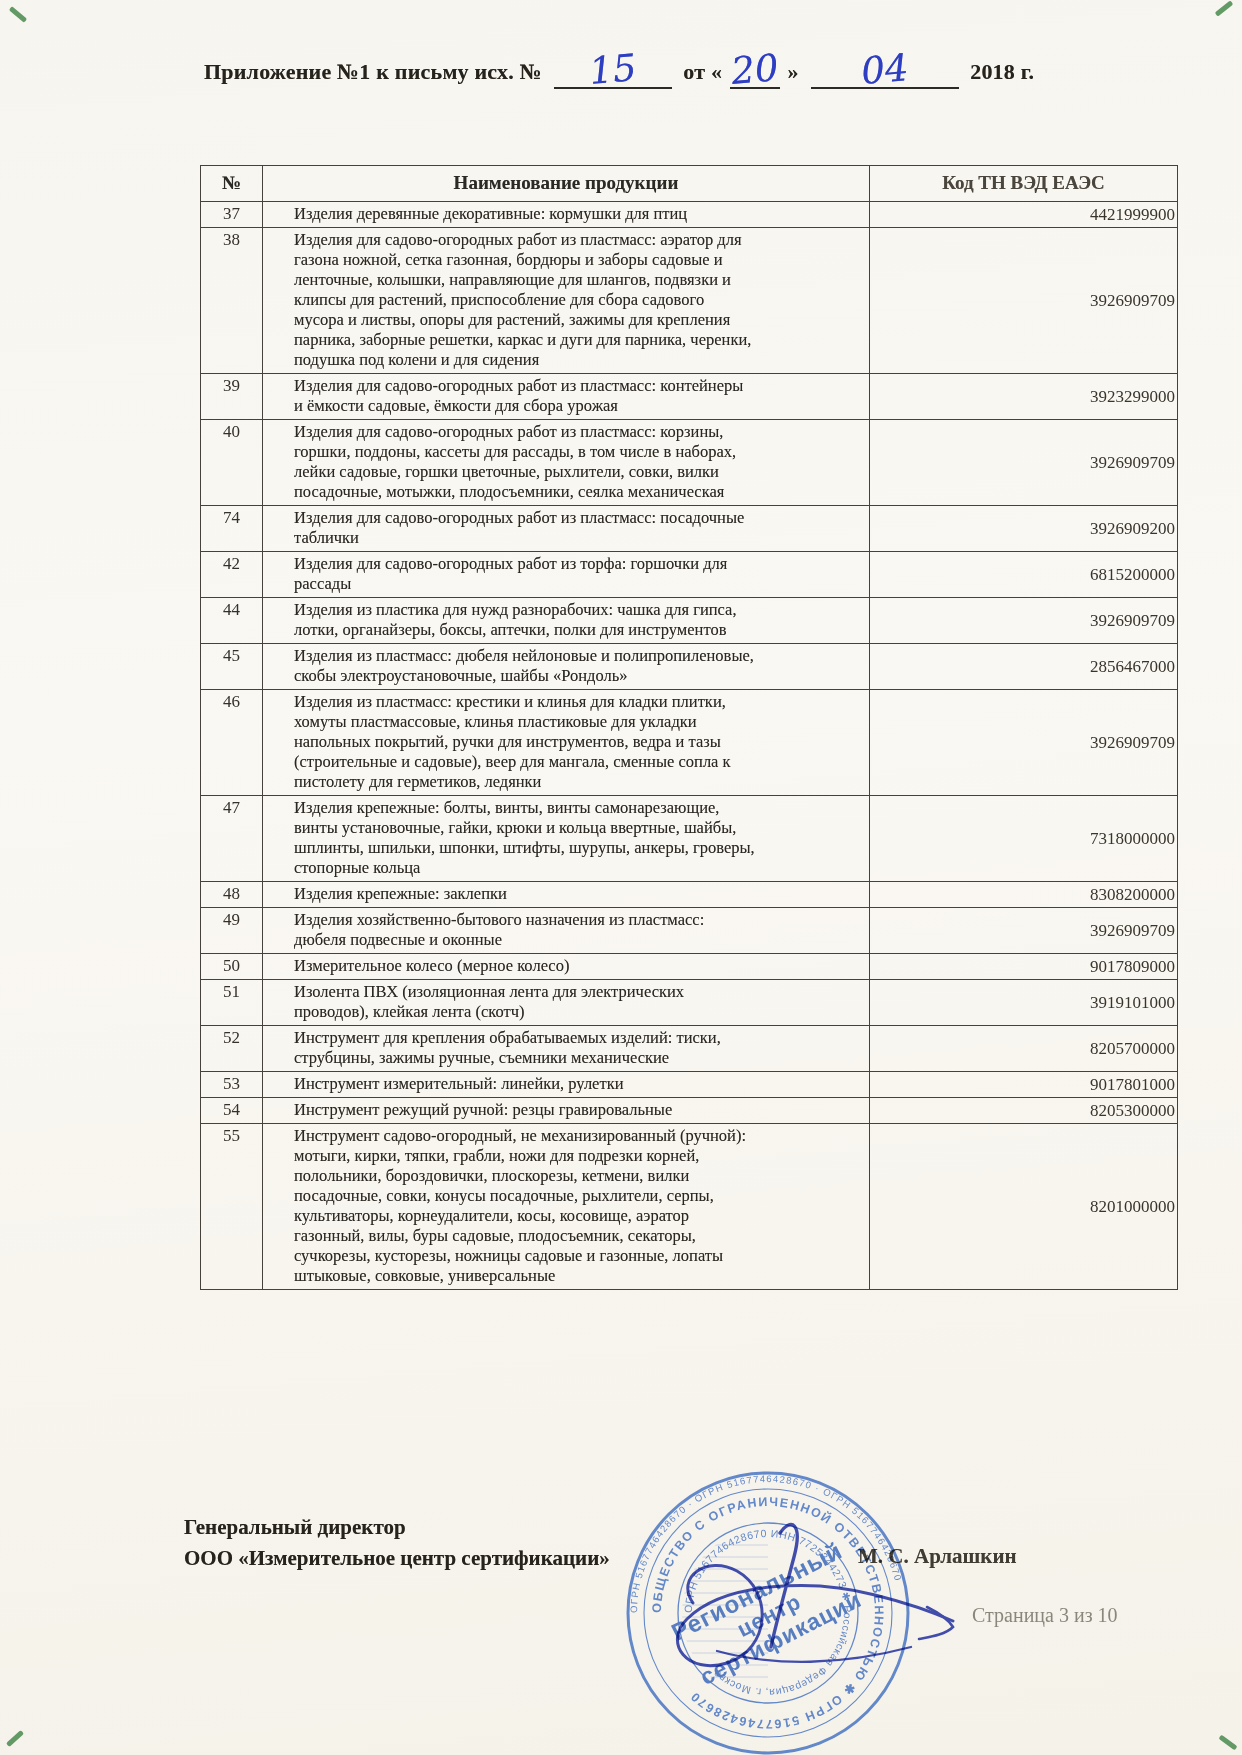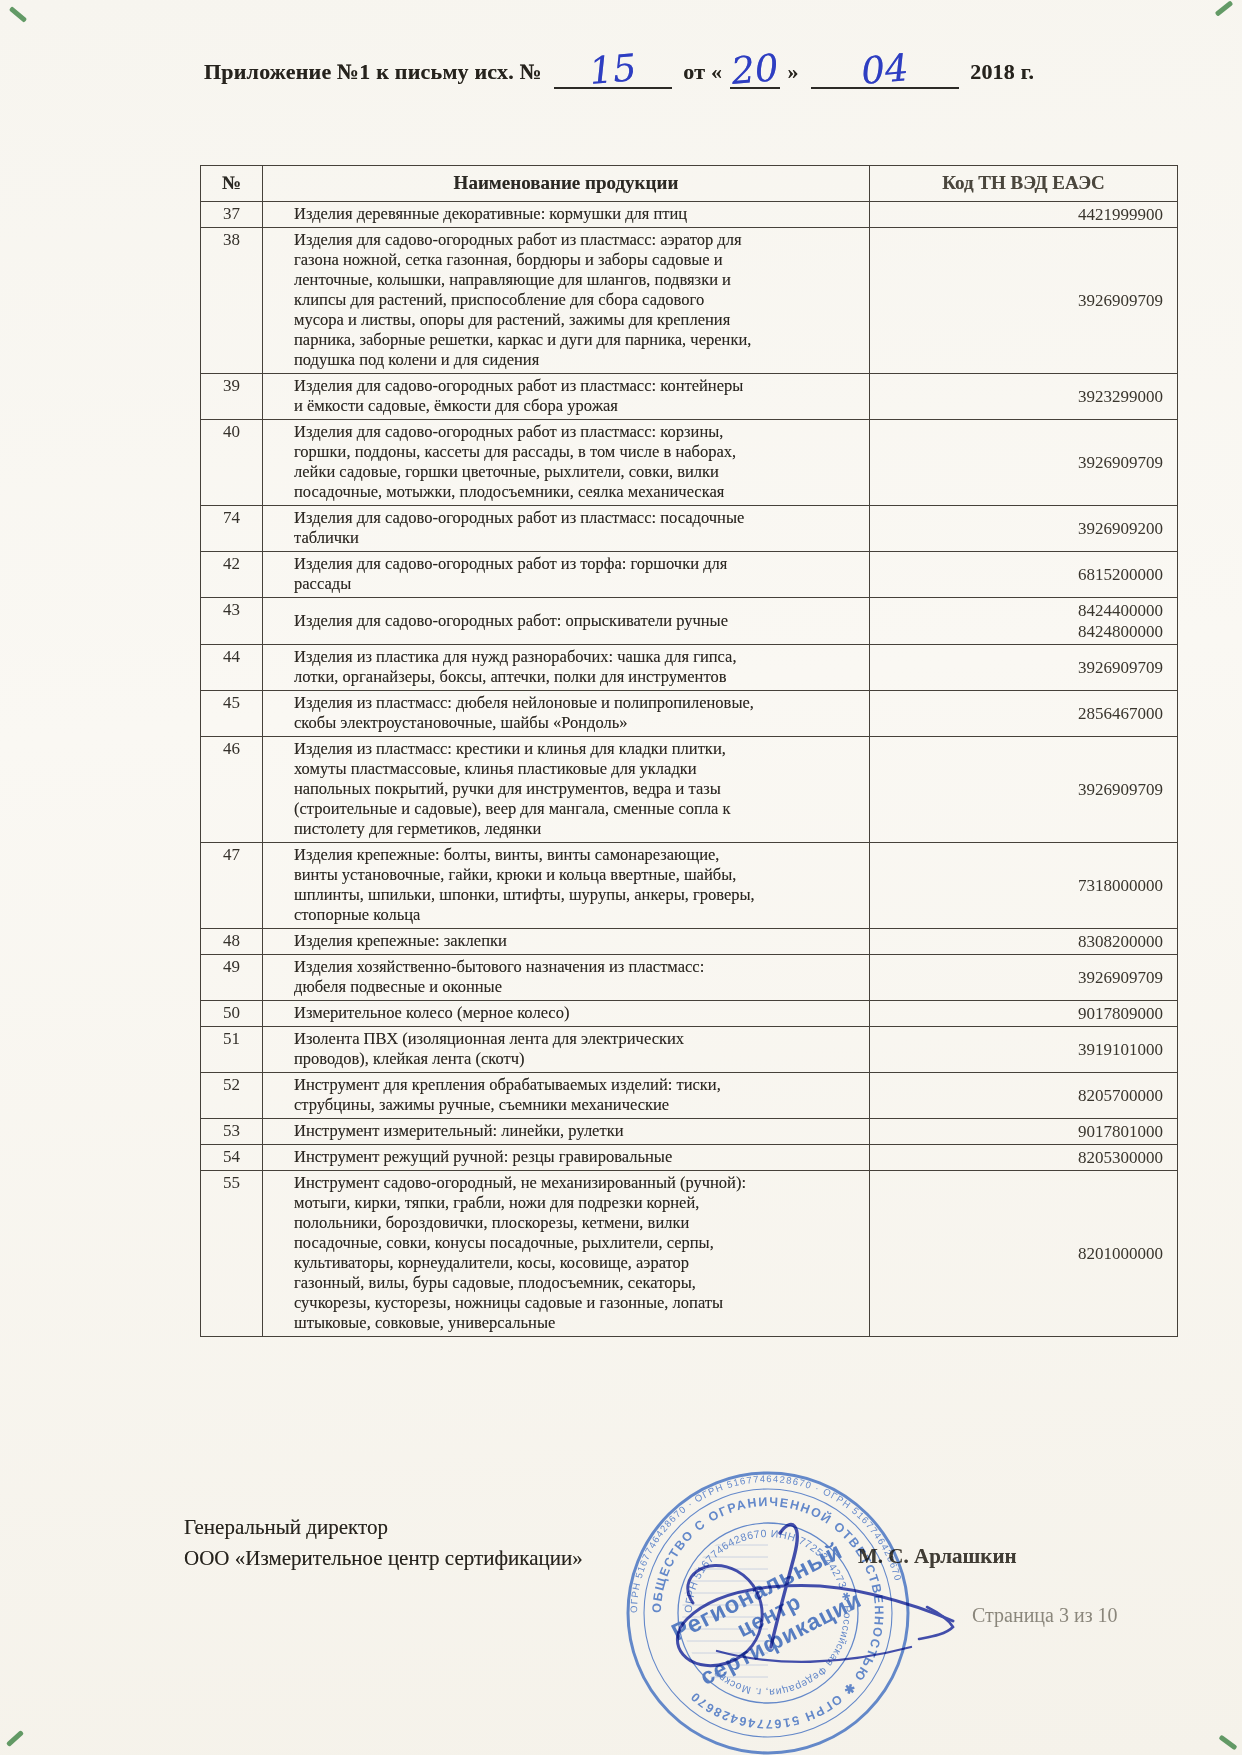--- a/index.html
+++ b/index.html
@@ -46,26 +46,26 @@
   }
   .products thead th.code-h { color:#4a463d; }
   td.num  { vertical-align:top; text-align:center; font-size:17px; padding:2px 18px; color:#34302a; }
   td.name {
     vertical-align:middle; font-size:16.5px; line-height:20px;
     padding:2px 10px 3px 31px; white-space:pre-line; color:#2b2722;
     text-shadow:0 0 .4px rgba(55,50,40,.4);
   }
   td.code {
     vertical-align:middle; text-align:right; font-size:17px; line-height:21px;
-    padding:2px 14px 2px 4px; white-space:pre-line; color:#39352d;
+    padding:2px 2px 2px 4px; white-space:pre-line; color:#39352d;
   }
 
   
   .director-block {
-    position:absolute; left:184px; top:1512px; font-size:21px; font-weight:normal;
+    position:absolute; left:184px; top:1512px; font-size:21px; font-weight:bold;
     line-height:31px; color:#26231d; text-shadow:0 0 .5px rgba(50,45,35,.45);
   }
   .director-name {
     position:absolute; left:858px; top:1544px; font-size:21px; font-weight:bold;
     color:#403c34; text-shadow:0 0 .5px rgba(60,55,45,.4);
   }
   .page-indicator {
     position:absolute; left:972px; top:1604px; font-size:20px; color:#8a867b;
   }
 
@@ -143,26 +143,20 @@
           <td class="num">74</td>
           <td class="name">Изделия для садово-огородных работ из пластмасс: посадочные
 таблички</td>
           <td class="code">3926909200</td>
         </tr>
       <tr>
           <td class="num">42</td>
           <td class="name">Изделия для садово-огородных работ из торфа: горшочки для
 рассады</td>
           <td class="code">6815200000</td>
-        </tr>
-      <tr>
-          <td class="num">43</td>
-          <td class="name">Изделия для садово-огородных работ: опрыскиватели ручные</td>
-          <td class="code">8424400000
-8424800000</td>
         </tr>
       <tr>
           <td class="num">44</td>
           <td class="name">Изделия из пластика для нужд разнорабочих: чашка для гипса,
 лотки, органайзеры, боксы, аптечки, полки для инструментов</td>
           <td class="code">3926909709</td>
         </tr>
       <tr>
           <td class="num">45</td>
           <td class="name">Изделия из пластмасс: дюбеля нейлоновые и полипропиленовые,

